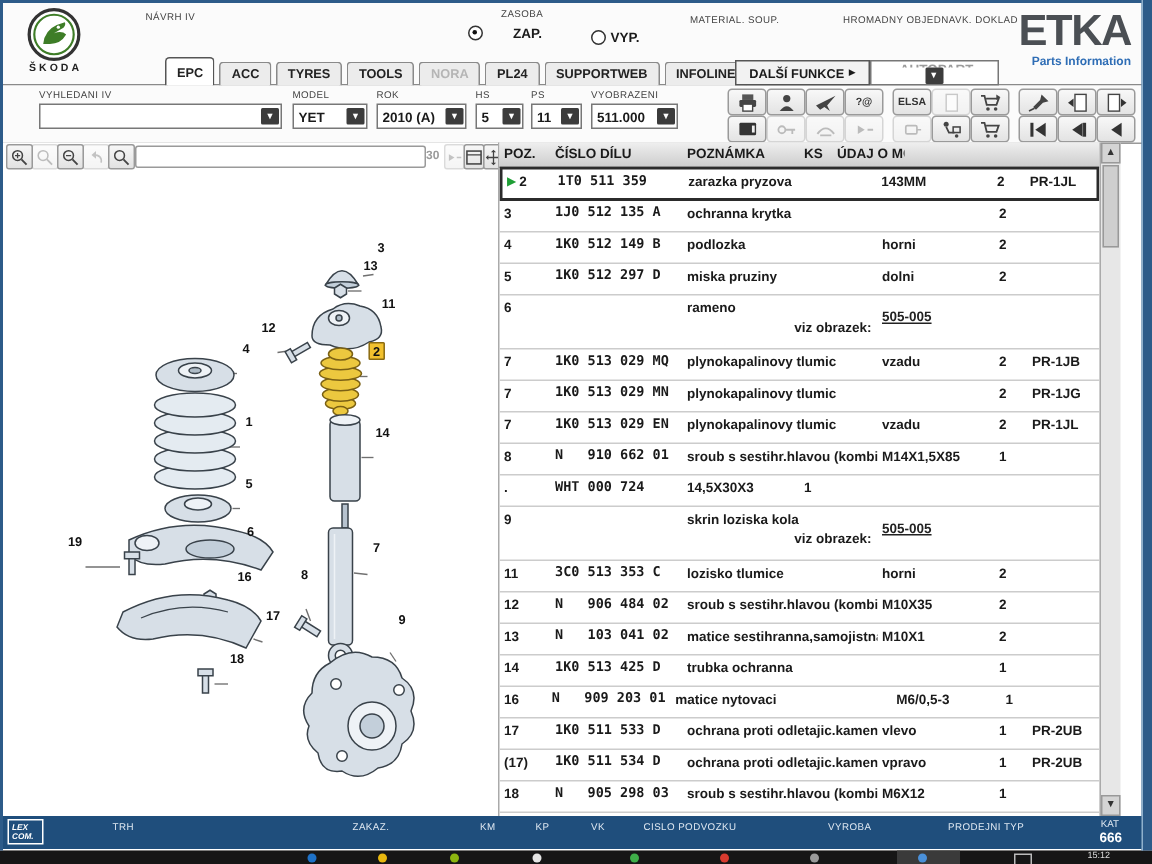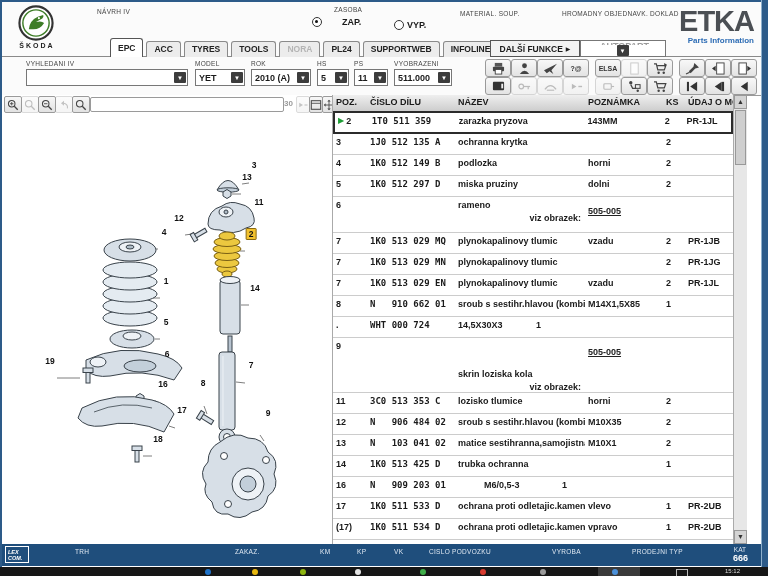--- a/index.html
+++ b/index.html
@@ -501,21 +501,20 @@
           <span class="callout" style="left: 201px; top: 271px;">8</span>
           <span class="callout" style="left: 266px; top: 301px;">9</span>
         </div>
     </div>
   </div>
 
   <div id="table-panel">
     <div id="thead">
         <div class="th" style="width: 34px;">POZ.</div>
         <div class="th" style="width: 88px;">ČÍSLO DÍLU</div>
-        <div class="th" style="width: 130px;">NÁZEV</div>
         <div class="th" style="width: 78px;">POZNÁMKA</div>
         <div class="th" style="width: 22px;">KS</div>
         <div class="th" style="width: 48px;">ÚDAJ O MODELU</div>
       </div>
     <div id="rows">
         <div class="trow selected">
           <div class="td" style="width: 34px;"><span class="selarrow">▶</span>2</div>
           <div class="td part" style="width: 88px;">1T0 511 359</div>
           <div class="td" style="width: 130px;">
             <div>zarazka pryzova</div>
@@ -608,21 +607,21 @@
         <div class="trow">
           <div class="td" style="width: 34px;">.</div>
           <div class="td part" style="width: 88px;">WHT 000 724</div>
           <div class="td" style="width: 78px;">14,5X30X3</div>
           <div class="td" style="width: 22px;">1</div>
           <div class="td" style="width: 48px;"></div>
         </div>
         <div class="trow linkrow">
           <div class="td" style="width: 34px;">9</div>
           <div class="td part" style="width: 88px;"></div>
-          <div class="td" style="width: 130px; margin-top: 28px;">
+          <div class="td" style="width: 130px;">
             <div>skrin loziska kola</div>
             <div class="vizline">viz obrazek:</div>
           </div>
           <div class="td" style="width: 78px;"><span class="vizlink">505-005</span></div>
           <div class="td" style="width: 22px;"></div>
           <div class="td" style="width: 48px;"></div>
         </div>
         <div class="trow">
           <div class="td" style="width: 34px;">11</div>
           <div class="td part" style="width: 88px;">3C0 513 353 C</div>
@@ -659,20 +658,23 @@
           <div class="td" style="width: 130px;">
             <div>trubka ochranna</div>
           </div>
           <div class="td" style="width: 78px;"></div>
           <div class="td" style="width: 22px;">1</div>
           <div class="td" style="width: 48px;"></div>
         </div>
         <div class="trow">
           <div class="td" style="width: 34px;">16</div>
           <div class="td part" style="width: 88px;">N   909 203 01</div>
+          <div class="td" style="width: 130px;">
+            <div>matice nytovaci</div>
+          </div>
           <div class="td" style="width: 78px; margin-left: 26px;">M6/0,5-3</div>
           <div class="td" style="width: 22px;">1</div>
           <div class="td" style="width: 48px;"></div>
         </div>
         <div class="trow">
           <div class="td" style="width: 34px;">17</div>
           <div class="td part" style="width: 88px;">1K0 511 533 D</div>
           <div class="td" style="width: 130px;">
             <div>ochrana proti odletajic.kameni</div>
           </div>

